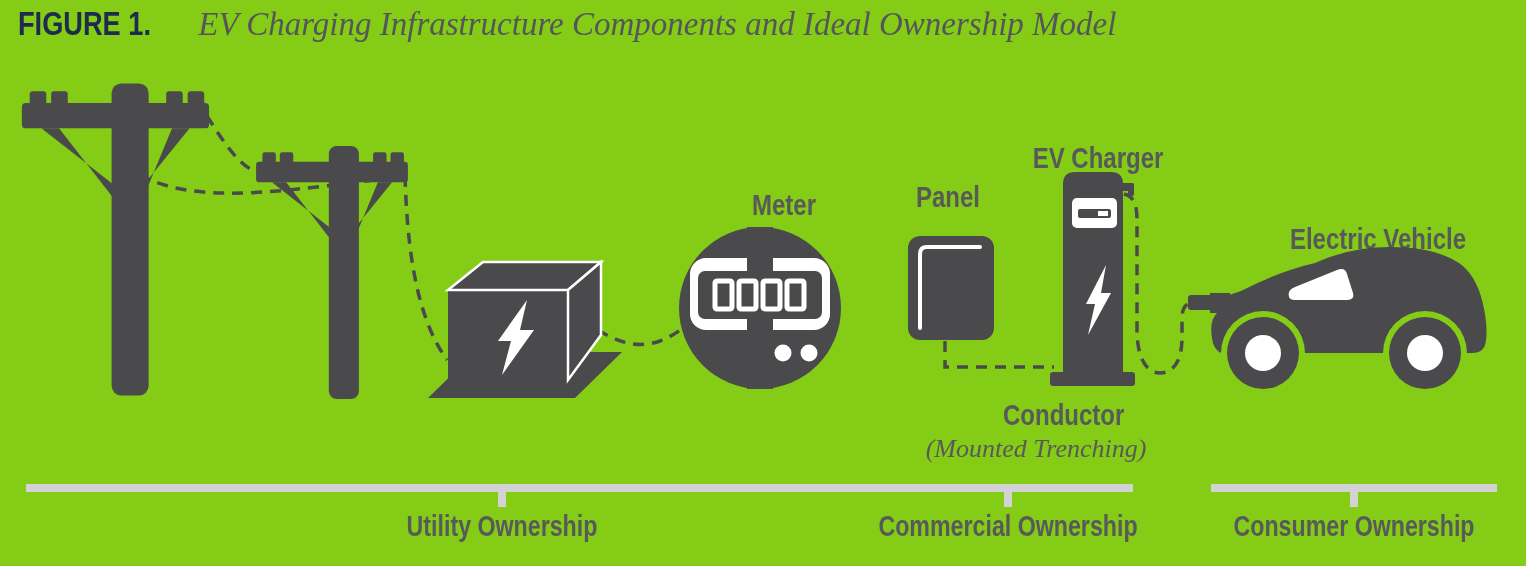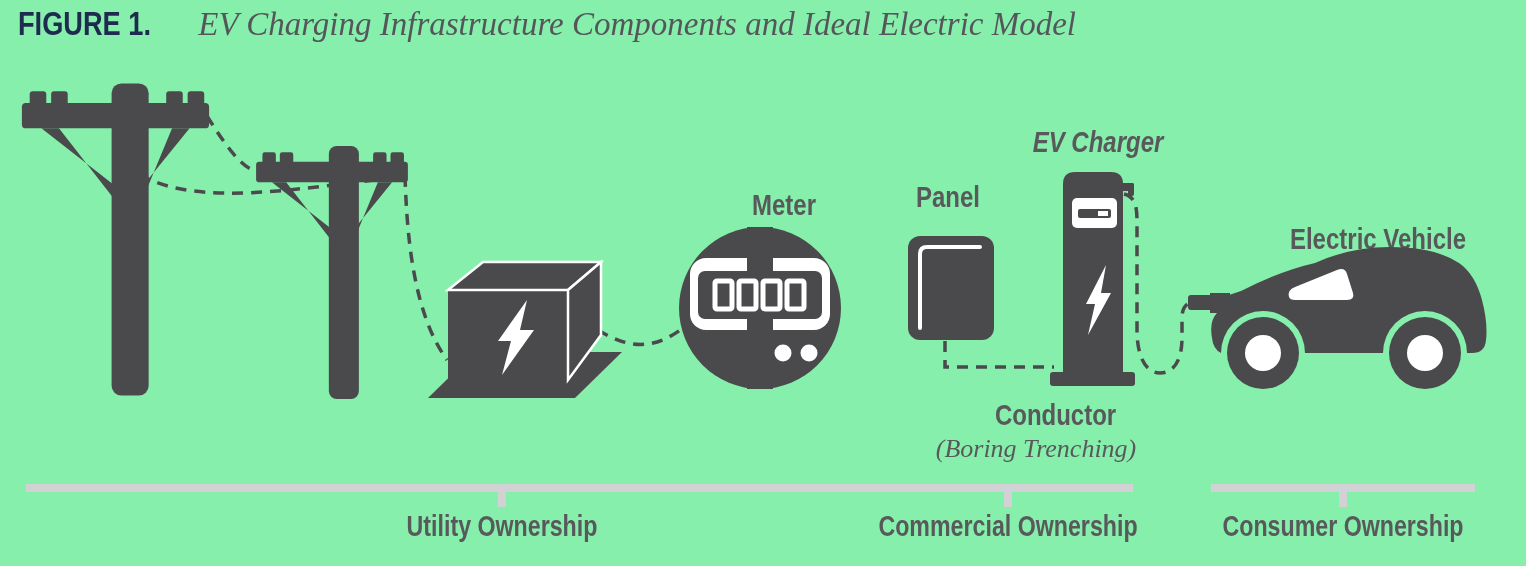--- a/index.html
+++ b/index.html
@@ -5,21 +5,21 @@
   :root{
     --icon-dark:#4a4a4c;
     --label-gray:#58595b;
     --figure-navy:#1e2a4e;
     --bar-gray:#d2d2d4;
     --title-gray:#55565a;
   }
   *{box-sizing:border-box;}
   html,body{margin:0;padding:0;background:#ffffff;}
   .stage{
-    position:relative;width:1526px;height:566px;background:#86efac;overflow:hidden;
+    position:relative;width:1526px;height:566px;background:#84cc16;overflow:hidden;
     font-family:"Liberation Sans",sans-serif;
   }
   
   .title-row{position:absolute;left:18px;top:4px;display:flex;align-items:baseline;gap:14px;white-space:nowrap;}
   .fig-label{
     color:var(--figure-navy);font-weight:700;font-size:34px;
     display:inline-block;transform:scaleX(0.8);transform-origin:left center;letter-spacing:0;
   }
   .fig-title{
     color:var(--title-gray);font-family:"Liberation Serif",serif;font-style:italic;
@@ -48,21 +48,21 @@
     color:var(--label-gray);font-weight:700;font-size:29px;white-space:nowrap;text-align:center;
   }
 </style>
 </head>
 <body>
 
 <div class="stage">
 
   <div class="title-row">
     <span class="fig-label">FIGURE 1.</span>
-    <span class="fig-title">EV Charging Infrastructure Components and Ideal Electric Model</span>
+    <span class="fig-title">EV Charging Infrastructure Components and Ideal Ownership Model</span>
   </div>
 
   <svg class="abs" style="left:0;top:0;" width="1526" height="566" viewBox="0 0 1526 566">
     <g fill="none" stroke="var(--icon-dark)" stroke-width="3.5" stroke-dasharray="11 8">
       <path d="M207,116 C238,166 250,171 259,171"></path>
       <path d="M140,175 C200,208 300,188 400,177"></path>
       <path d="M405,176 C407,240 414,314 447,360"></path>
       <path d="M598,330 C633,352 659,348 688,324"></path>
       <path d="M945,341 L945,367 L1054,367"></path>
       <path d="M1124,194 C1136,197 1137,208 1137,222 L1137,330 C1137,357 1146,373 1160,373 C1174,373 1182,360 1182,338 L1182,318 C1182,306 1188,302 1194,302"></path>
@@ -113,37 +113,37 @@
   </svg>
 
   <div class="comp-label" style="left:948px;top:180px;">
     <span class="cond">Panel</span>
   </div>
   <svg class="abs" style="left:906px;top:234px;" width="90" height="108" viewBox="0 0 90 108">
     <rect x="2" y="2" width="86" height="104" rx="12" fill="currentColor"></rect>
     <path d="M14,94 L14,20 Q14,13 21,13 L74,13" fill="none" stroke="#ffffff" stroke-width="4" stroke-linecap="round"></path>
   </svg>
 
-  <div class="comp-label" style="left:1098px;top:125px;font-style:italic;">
+  <div class="comp-label" style="left:1098px;top:141px;">
     <span class="cond">EV Charger</span>
   </div>
   <svg class="abs" style="left:1048px;top:170px;" width="92" height="218" viewBox="0 0 92 218">
     <path fill="currentColor" d="M15,14 Q15,2 27,2 L63,2 Q75,2 75,14 L75,202 L15,202 Z"></path>
     <rect x="70" y="13" width="16" height="8" rx="2" fill="currentColor"></rect>
     <rect x="80" y="13" width="6" height="13" rx="2" fill="currentColor"></rect>
     <rect x="24" y="28" width="45" height="30" rx="5" fill="#ffffff"></rect>
     <rect x="30" y="39" width="33" height="9" rx="2" fill="currentColor"></rect>
     <rect x="50" y="41" width="10" height="5" fill="#ffffff"></rect>
     <path fill="#ffffff" d="M58,95 L38,134 L47,134 L40,165 L63,123 L53,123 Z"></path>
     <rect x="2" y="202" width="85" height="14" rx="3" fill="currentColor"></rect>
   </svg>
 
   <div class="comp-label" style="left:1036px;top:398px;text-align:right;">
     <span class="cond-block">Conductor</span>
-    <span class="sub-italic">(Boring Trenching)</span>
+    <span class="sub-italic">(Mounted Trenching)</span>
   </div>
 
   <div class="comp-label" style="left:1378px;top:206px;margin-top:16px;">
     <span class="cond">Electric Vehicle</span>
   </div>
   <svg class="abs" style="left:1185px;top:243px;" width="305" height="147" viewBox="0 0 305 147">
     <rect x="3" y="52" width="26" height="15" rx="3" fill="currentColor"></rect>
     <rect x="25" y="50" width="20" height="20" fill="currentColor"></rect>
     <path fill="currentColor" d="M27,95 Q24,78 32,70 L32,56 L56,48 Q95,28 130,20 Q165,4 205,4 Q250,4 274,20 Q290,31 297,57 Q303,80 301,97 Q300,110 287,110 L282,110 A42,42 0 0 0 198,110 L120,110 A42,42 0 0 0 36,110 Q28,106 27,95 Z"></path>
     <path fill="#ffffff" d="M104,54 Q102,47 110,44 L152,27 Q160,24 162,31 L168,50 Q170,57 162,57 L110,57 Q105,57 104,54 Z"></path>
@@ -166,21 +166,21 @@
   </div>
 
   <div class="own-group" style="left:882px;width:251px;">
     <div class="own-bar"></div>
     <div class="own-tick"></div>
     <div class="own-label">
       <span class="cond">Commercial Ownership</span>
     </div>
   </div>
 
-  <div class="own-group" style="left:1211px;width:264px;">
+  <div class="own-group" style="left:1211px;width:286px;">
     <div class="own-bar"></div>
     <div class="own-tick"></div>
     <div class="own-label">
       <span class="cond">Consumer Ownership</span>
     </div>
   </div>
 
 </div>
 
 </body></html>

